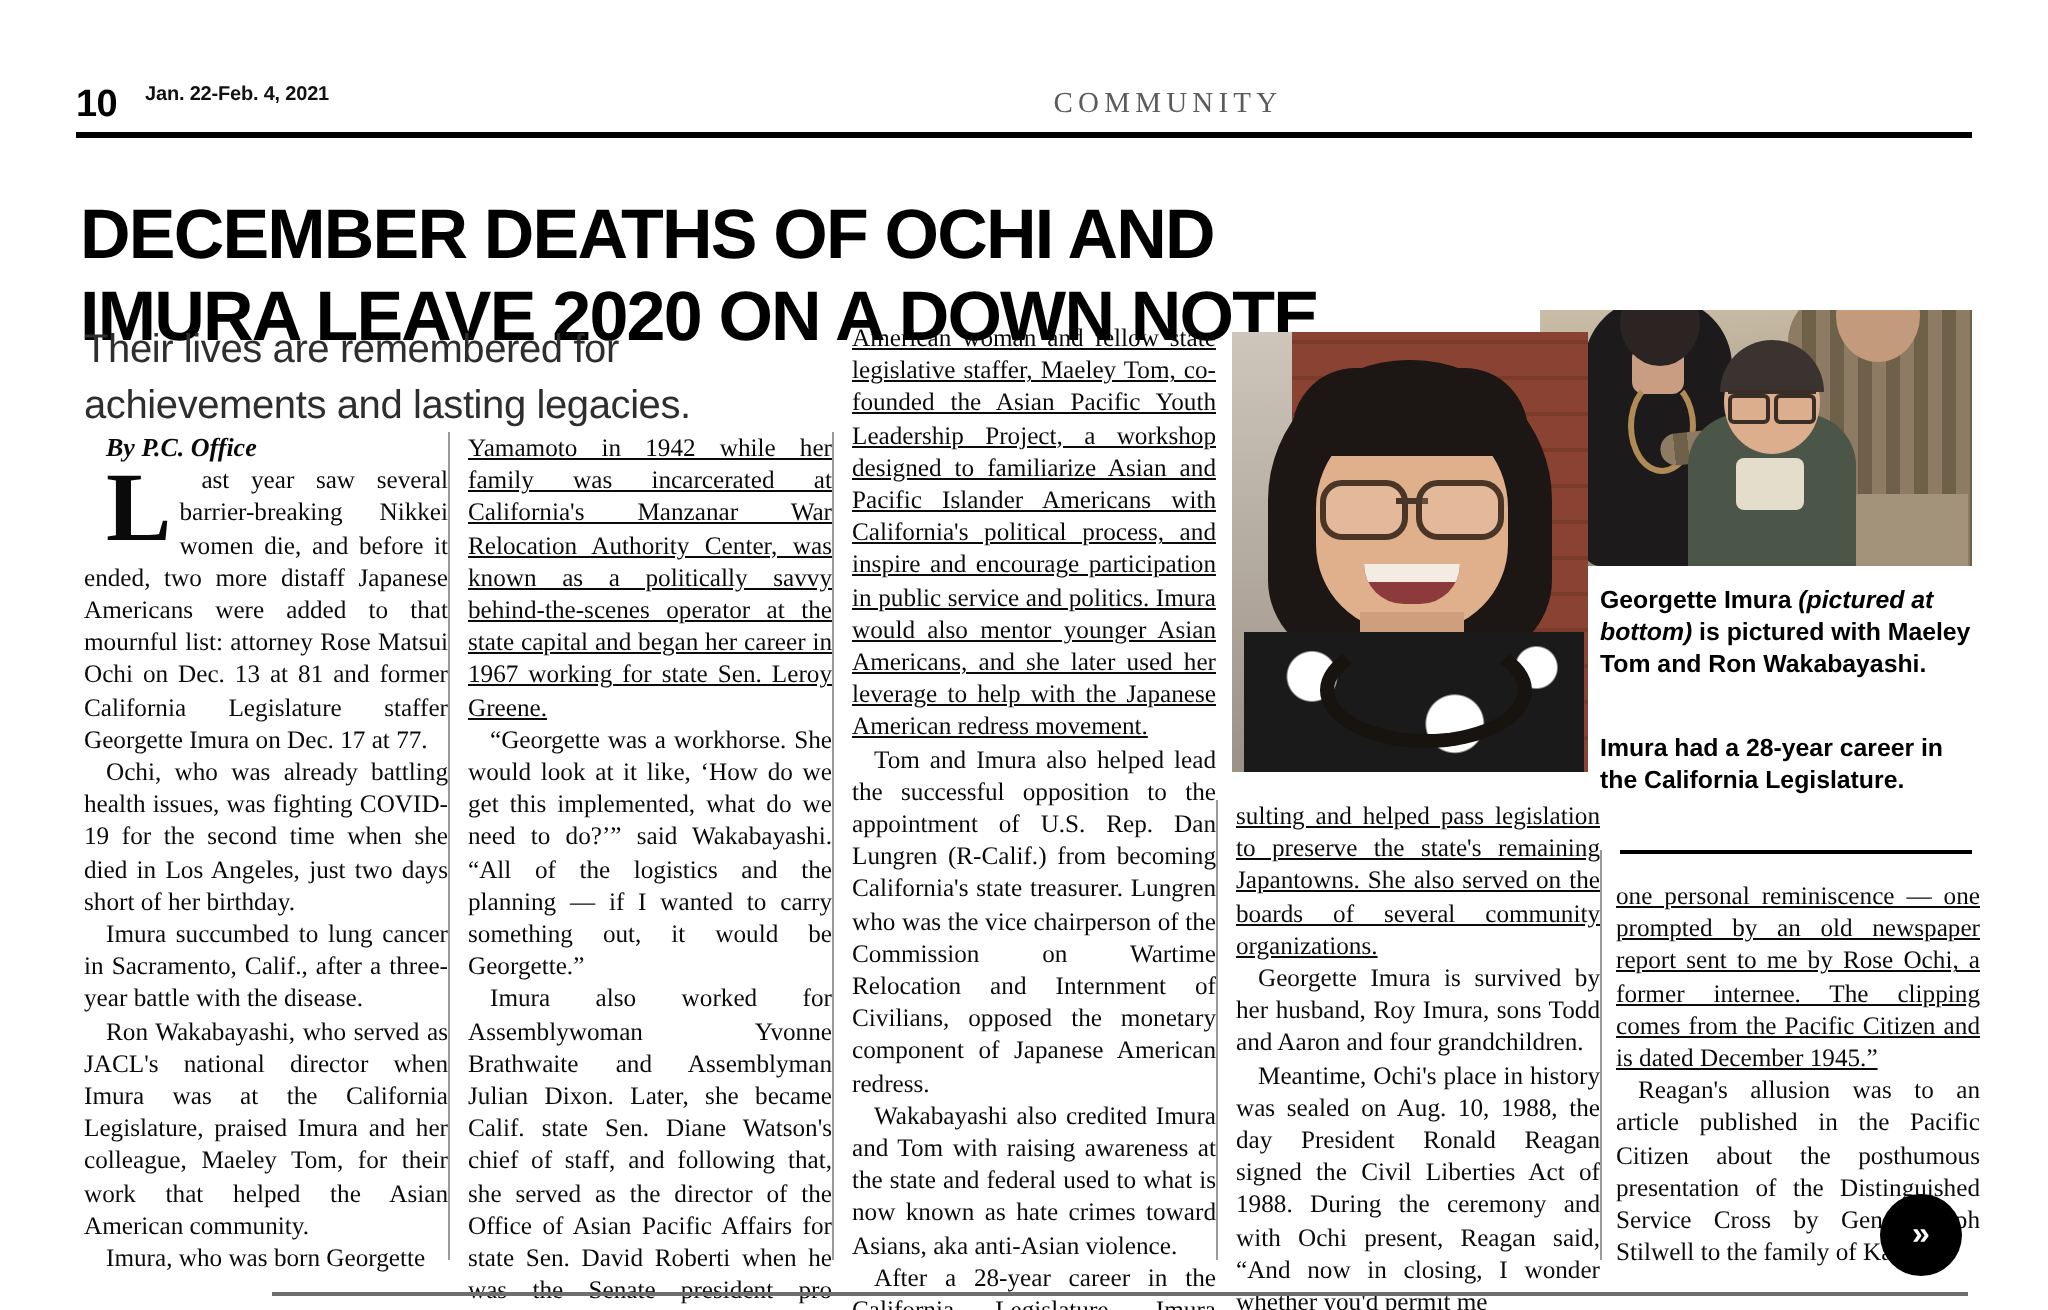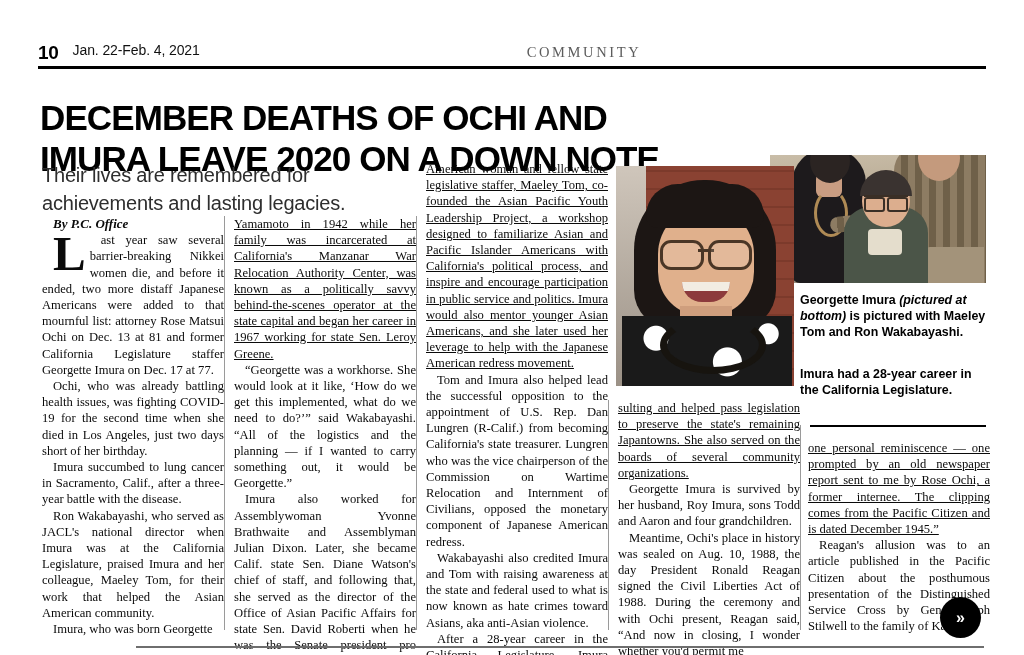--- a/index.html
+++ b/index.html
@@ -34,22 +34,22 @@
   .folio-page-number {
     font-family: "Liberation Sans", sans-serif;
     font-weight: bold;
     font-size: 19px;
     letter-spacing: -0.3px;
     margin-right: 14px;
     color: #000;
   }
   .folio-date {
     font-family: "Liberation Sans", sans-serif;
-    font-weight: normal;
-    font-size: 14px;
+    font-weight: bold;
+    font-size: 10px;
     color: #111;
     letter-spacing: -0.1px;
   }
   .folio-section {
     position: absolute;
     left: 426px;
     top: 2px;
     width: 240px;
     text-align: center;
     font-family: "Liberation Serif", serif;

